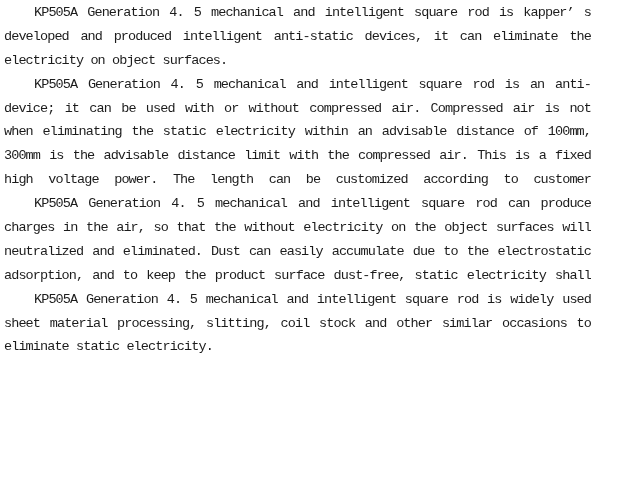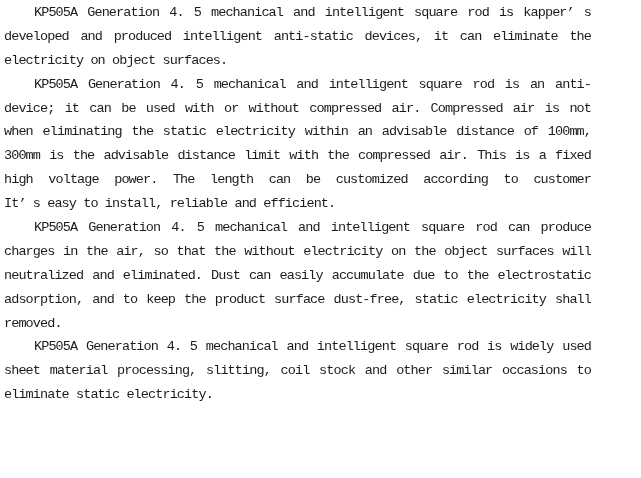--- a/index.html
+++ b/index.html
@@ -50,28 +50,26 @@
         <div class="line first">KP505A Generation 4. 5 mechanical and intelligent square rod is kapper’ s latest</div>
         <div class="line">developed and produced intelligent anti-static devices, it can eliminate the static</div>
         <div class="line last">electricity on object surfaces.</div>
       </div>
       <div class="para">
         <div class="line first">KP505A Generation 4. 5 mechanical and intelligent square rod is an anti-static</div>
         <div class="line">device; it can be used with or without compressed air. Compressed air is not necessary</div>
         <div class="line">when eliminating the static electricity within an advisable distance of 100mm, and</div>
         <div class="line">300mm is the advisable distance limit with the compressed air. This is a fixed</div>
         <div class="line">high voltage power. The length can be customized according to customer requirements.</div>
-        <div class="line last">It’ s easy to install, reliable and efficient.</div>
       </div>
       <div class="para">
         <div class="line first">KP505A Generation 4. 5 mechanical and intelligent square rod can produce large</div>
         <div class="line">charges in the air, so that the without electricity on the object surfaces will be</div>
         <div class="line">neutralized and eliminated. Dust can easily accumulate due to the electrostatic</div>
         <div class="line">adsorption, and to keep the product surface dust-free, static electricity shall be</div>
-        <div class="line last">removed.</div>
       </div>
       <div class="para">
         <div class="line first">KP505A Generation 4. 5 mechanical and intelligent square rod is widely used in</div>
         <div class="line">sheet material processing, slitting, coil stock and other similar occasions to</div>
         <div class="line last">eliminate static electricity.</div>
       </div>
     </main>
 </div>
 
 </body></html>

